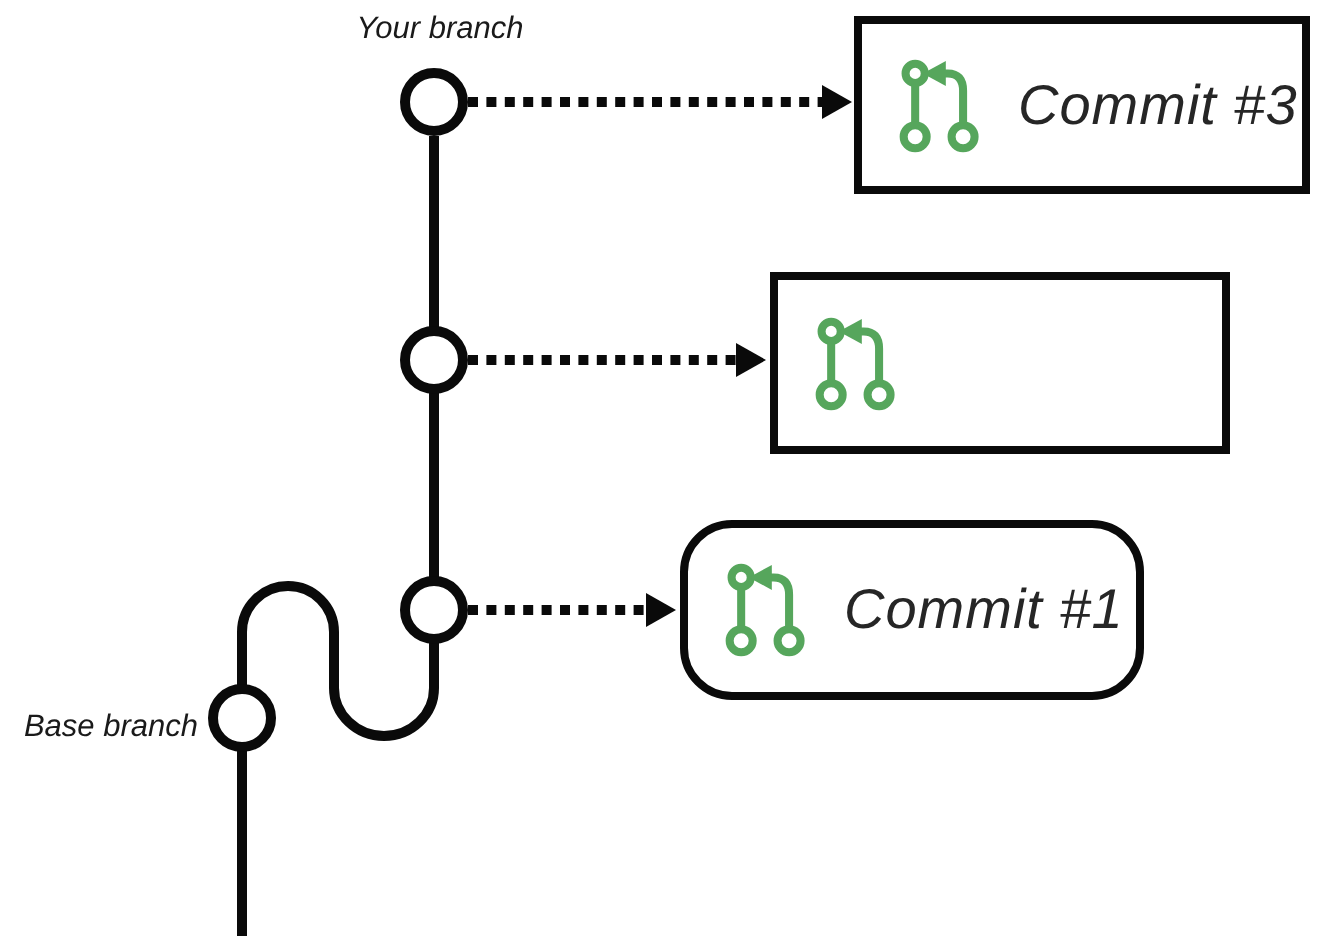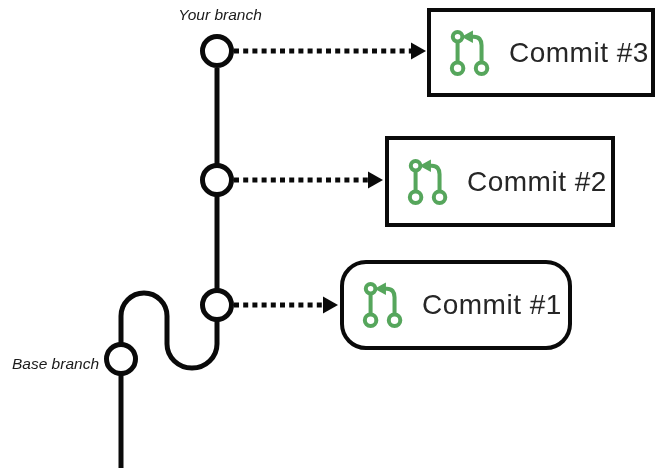--- a/index.html
+++ b/index.html
@@ -29,20 +29,21 @@
 
   .commit-box {
     position:absolute;
     box-sizing:border-box;
     border:4px solid #0a0a0a;
     background:#ffffff;
     display:flex;
     align-items:center;
     padding-left:17px;
     gap:15px;
+    font-style:italic;
   }
   .box-3 { left:427px; top:8px;   width:228px; height:89px; }
   .box-2 { left:385px; top:136px; width:230px; height:91px; }
   .box-1 { left:340px; top:260px; width:232px; height:90px;border-radius:26px; }
 
   .commit-label {
     font-size:28px;
     letter-spacing:0.5px;
     color:#262626;
     white-space:nowrap;
@@ -94,21 +95,20 @@
 
   <div class="commit-box box-2">
     <svg class="git-icon" viewBox="0 0 48 52" color="#56a65c">
       <circle cx="10" cy="9" r="5" fill="none" stroke="currentColor" stroke-width="4.2"></circle>
       <line x1="10" y1="14" x2="10" y2="36" stroke="currentColor" stroke-width="4.2"></line>
       <circle cx="10" cy="42" r="6" fill="none" stroke="currentColor" stroke-width="4.2"></circle>
       <circle cx="35" cy="42" r="6" fill="none" stroke="currentColor" stroke-width="4.2"></circle>
       <path d="M35 36 V18 Q35 9 27 9 H25" fill="none" stroke="currentColor" stroke-width="4.2"></path>
       <polygon points="14,9 26,2.5 26,15.5" fill="currentColor"></polygon>
     </svg>
-    <span class="commit-label">Commit #2</span>
   </div>
 
   <div class="commit-box box-1">
     <svg class="git-icon" viewBox="0 0 48 52" color="#56a65c">
       <circle cx="10" cy="9" r="5" fill="none" stroke="currentColor" stroke-width="4.2"></circle>
       <line x1="10" y1="14" x2="10" y2="36" stroke="currentColor" stroke-width="4.2"></line>
       <circle cx="10" cy="42" r="6" fill="none" stroke="currentColor" stroke-width="4.2"></circle>
       <circle cx="35" cy="42" r="6" fill="none" stroke="currentColor" stroke-width="4.2"></circle>
       <path d="M35 36 V18 Q35 9 27 9 H25" fill="none" stroke="currentColor" stroke-width="4.2"></path>
       <polygon points="14,9 26,2.5 26,15.5" fill="currentColor"></polygon>

